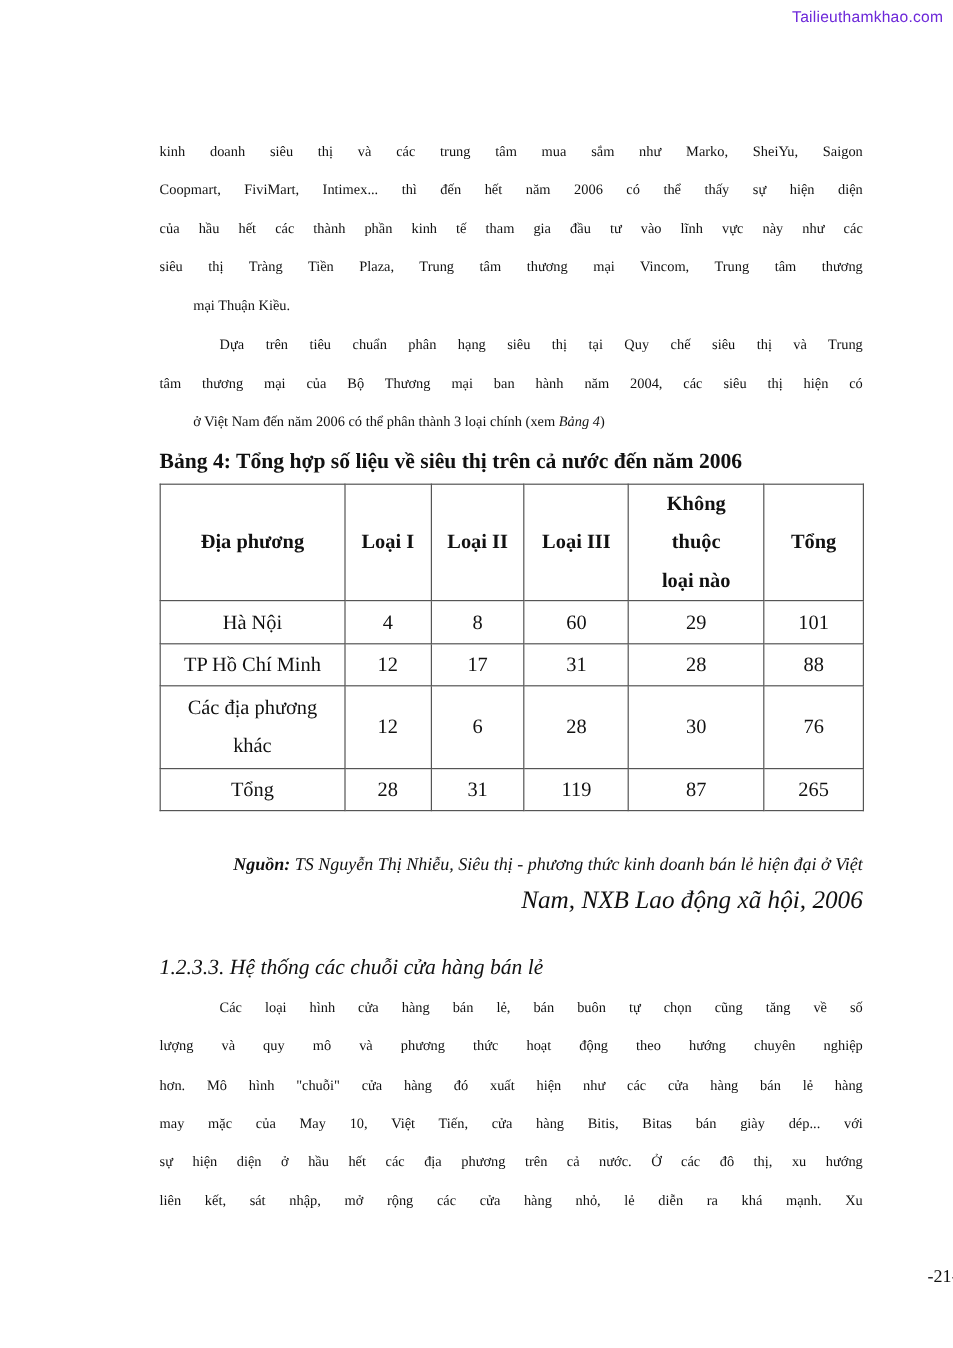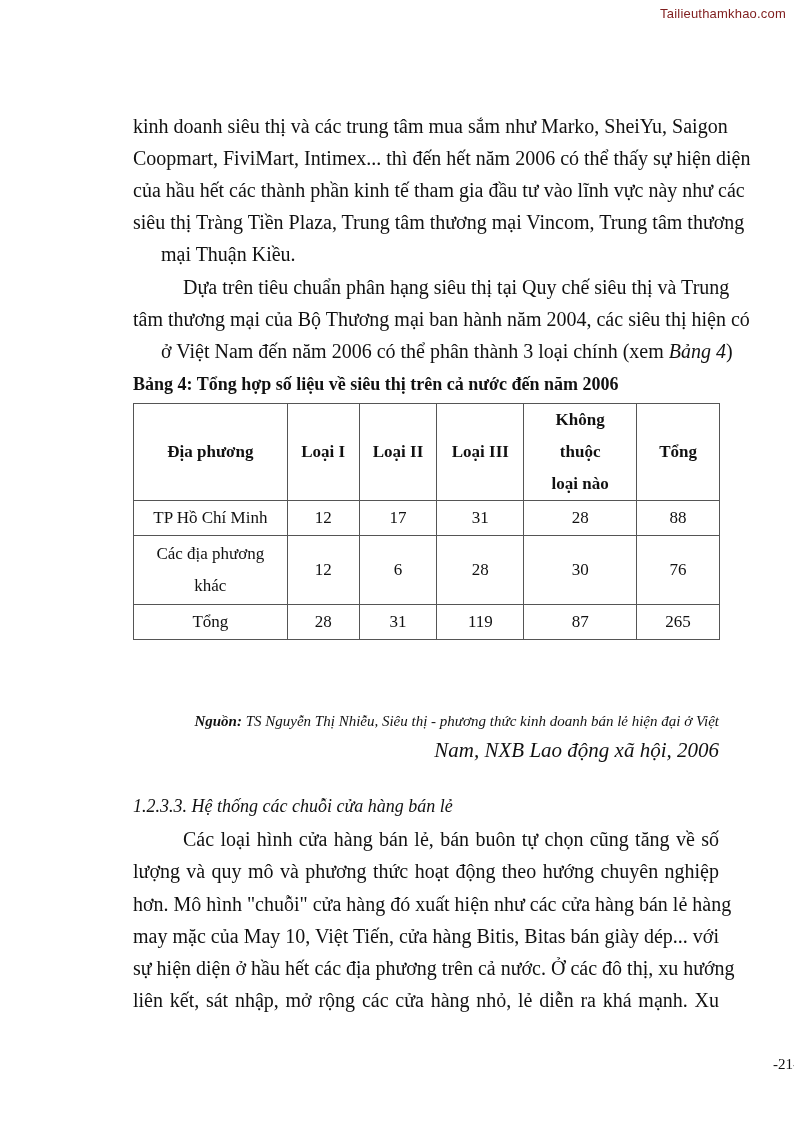--- a/index.html
+++ b/index.html
@@ -1,20 +1,20 @@
 <!DOCTYPE html>
 <html><head>
 <meta charset="utf-8">
 <style>
   html, body { margin: 0; padding: 0; background: #ffffff; }
   body { width: 794px; height: 1123px; position: relative; overflow: hidden;
          font-family: "Liberation Serif", "DejaVu Serif", serif; color: #111; }
   .watermark { position: absolute; top: 6px; right: 8px; font-family: "Liberation Sans", "DejaVu Sans", sans-serif;
-               font-size: 13px; color: #7f1d1d; letter-spacing: 0.2px; }
-  .line { position: absolute; left: 133px; width: 586px; font-size: 20px; line-height: 20px; white-space: nowrap;
+               font-size: 13px; color: #6d28d9; letter-spacing: 0.2px; }
+  .line { position: absolute; left: 133px; width: 586px; font-size: 12px; line-height: 20px; white-space: nowrap;
           text-align: justify; text-align-last: justify; }
   .line.last { text-align-last: left; margin-left: 28px; }
   .line.indent { left: 183px; width: 536px; }
   .caption { position: absolute; left: 133px; width: 586px; top: 374px; font-size: 18px; font-weight: bold; text-align: left; }
   table.data { position: absolute; left: 133px; top: 403px; width: 587px; border-collapse: collapse; font-size: 17px; }
   table.data td, table.data th { border: 1px solid #555; text-align: center; vertical-align: middle; padding: 0; line-height: 32px; }
   table.data th { font-weight: bold; }
   .source1 { position: absolute; left: 133px; width: 586px; top: 711px; font-size: 15px; font-style: italic; text-align: right; line-height: 20px; }
   .source2 { position: absolute; left: 133px; width: 586px; top: 740px; font-size: 21px; font-style: italic; text-align: right; line-height: 20px; }
   .heading { position: absolute; left: 133px; top: 796px; font-size: 18px; font-style: italic; line-height: 20px; }
@@ -54,20 +54,28 @@
     <th>Loại I</th>
     <th>Loại II</th>
     <th>Loại III</th>
     <th>
       <div>Không</div>
       <div>thuộc</div>
       <div>loại nào</div>
     </th>
     <th>Tổng</th>
   </tr>
+  <tr style="height:36px">
+    <td>Hà Nội</td>
+    <td>4</td>
+    <td>8</td>
+    <td>60</td>
+    <td>29</td>
+    <td>101</td>
+  </tr>
   <tr style="height:35px">
     <td>TP Hồ Chí Minh</td>
     <td>12</td>
     <td>17</td>
     <td>31</td>
     <td>28</td>
     <td>88</td>
   </tr>
   <tr style="height:69px">
     <td>

